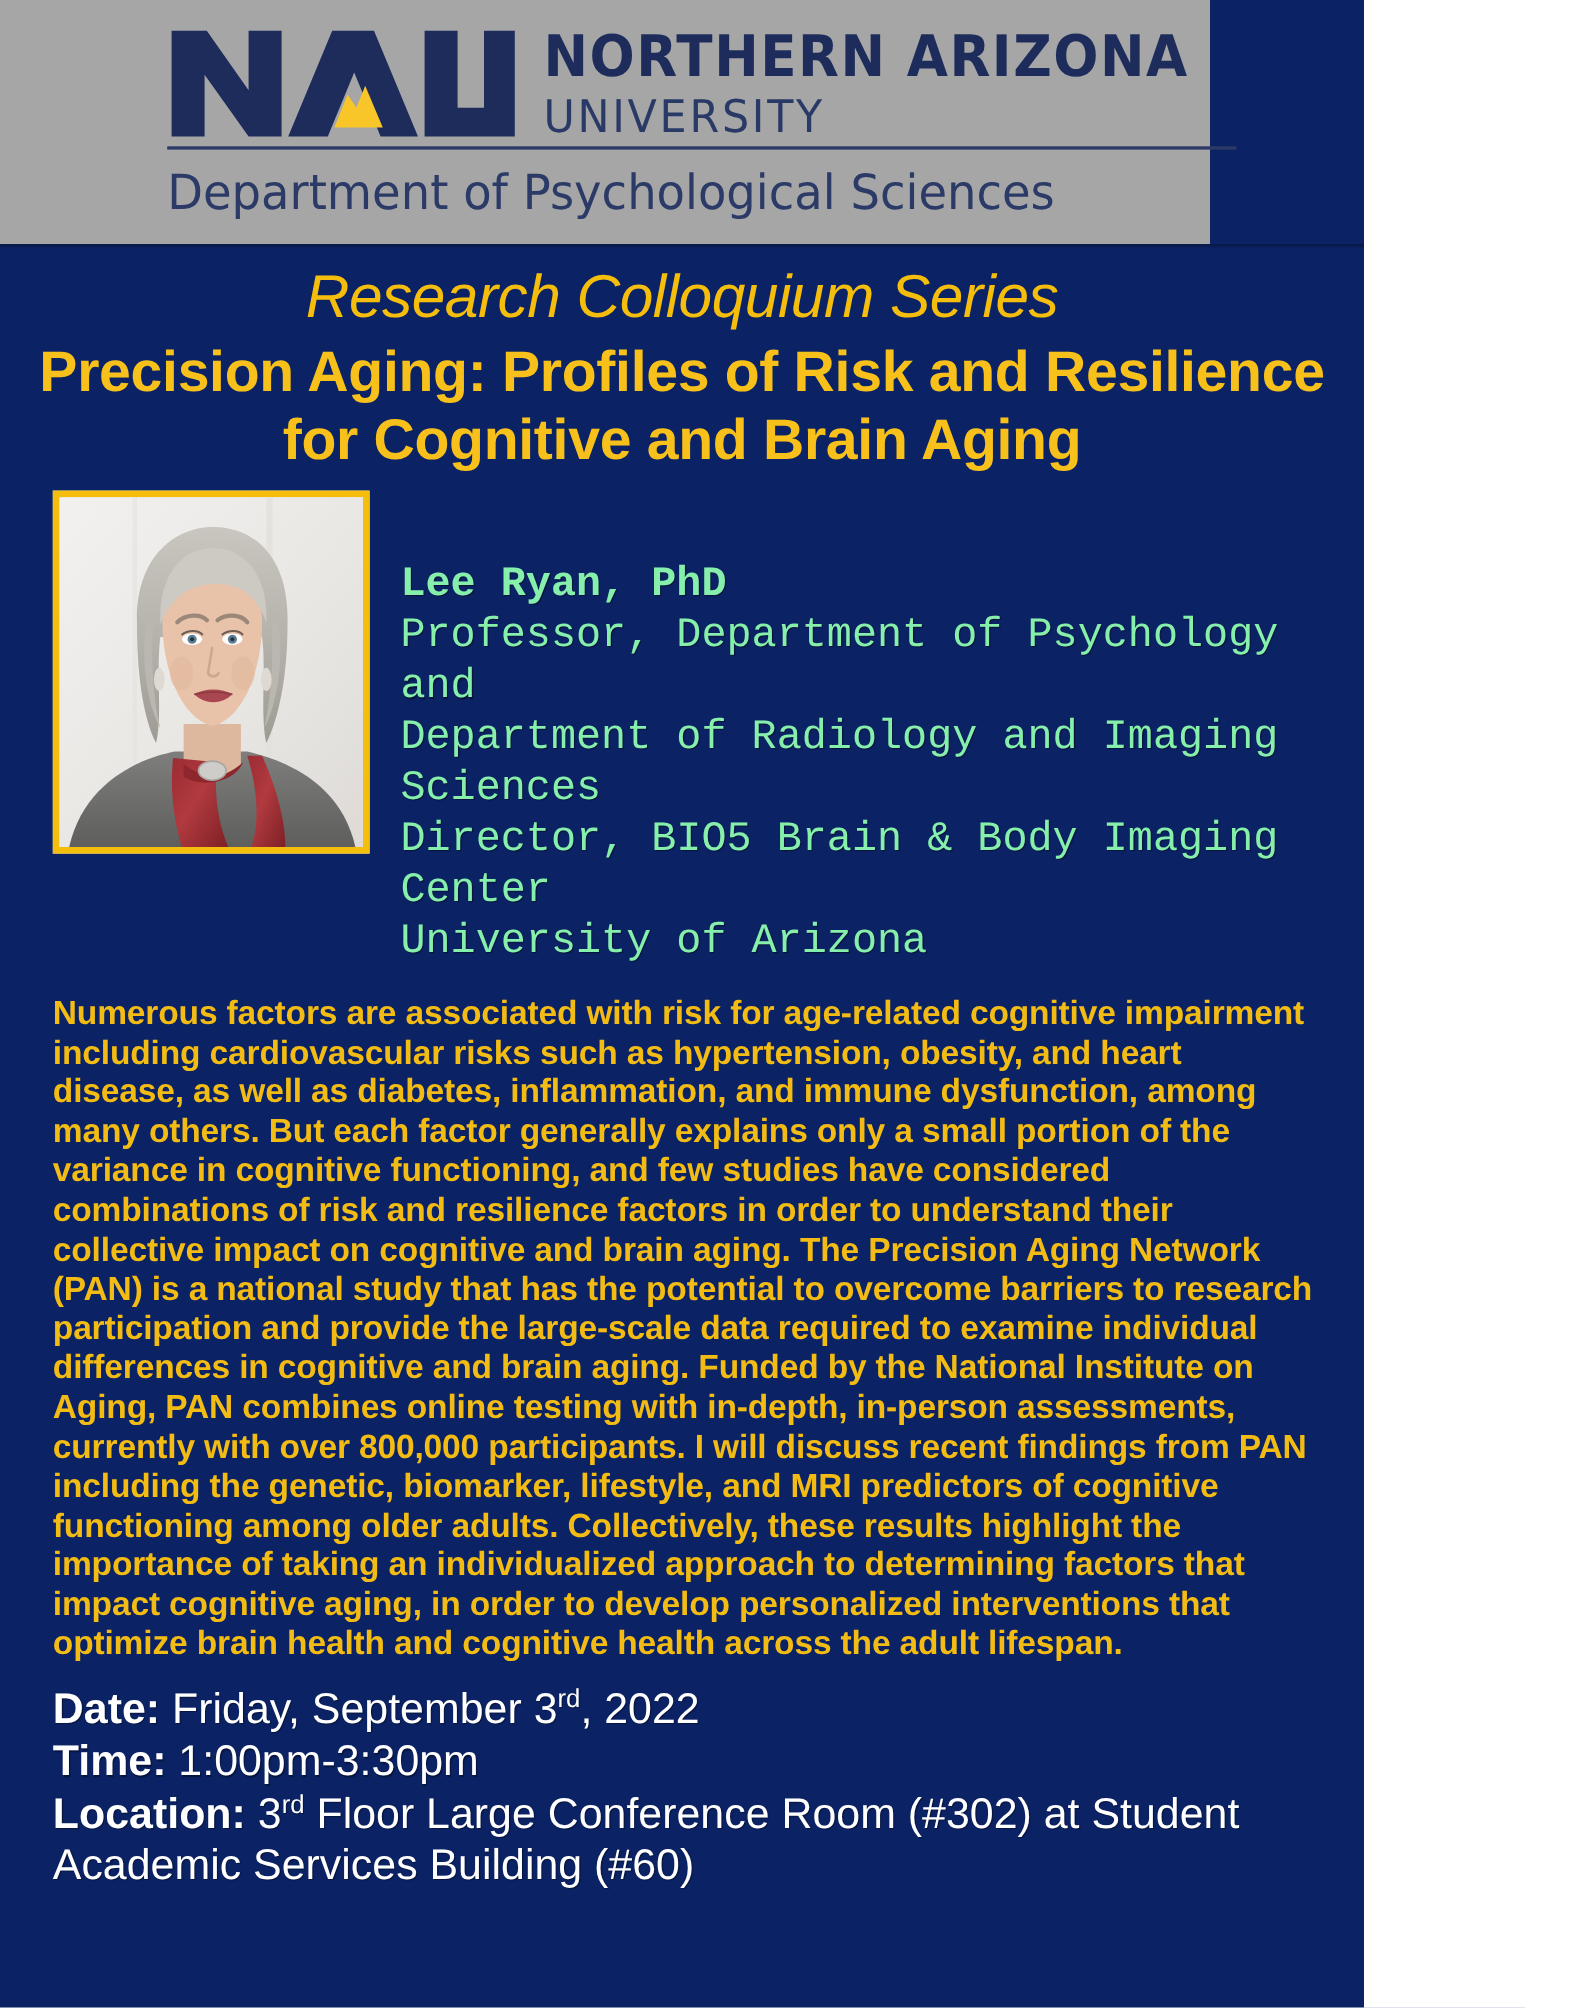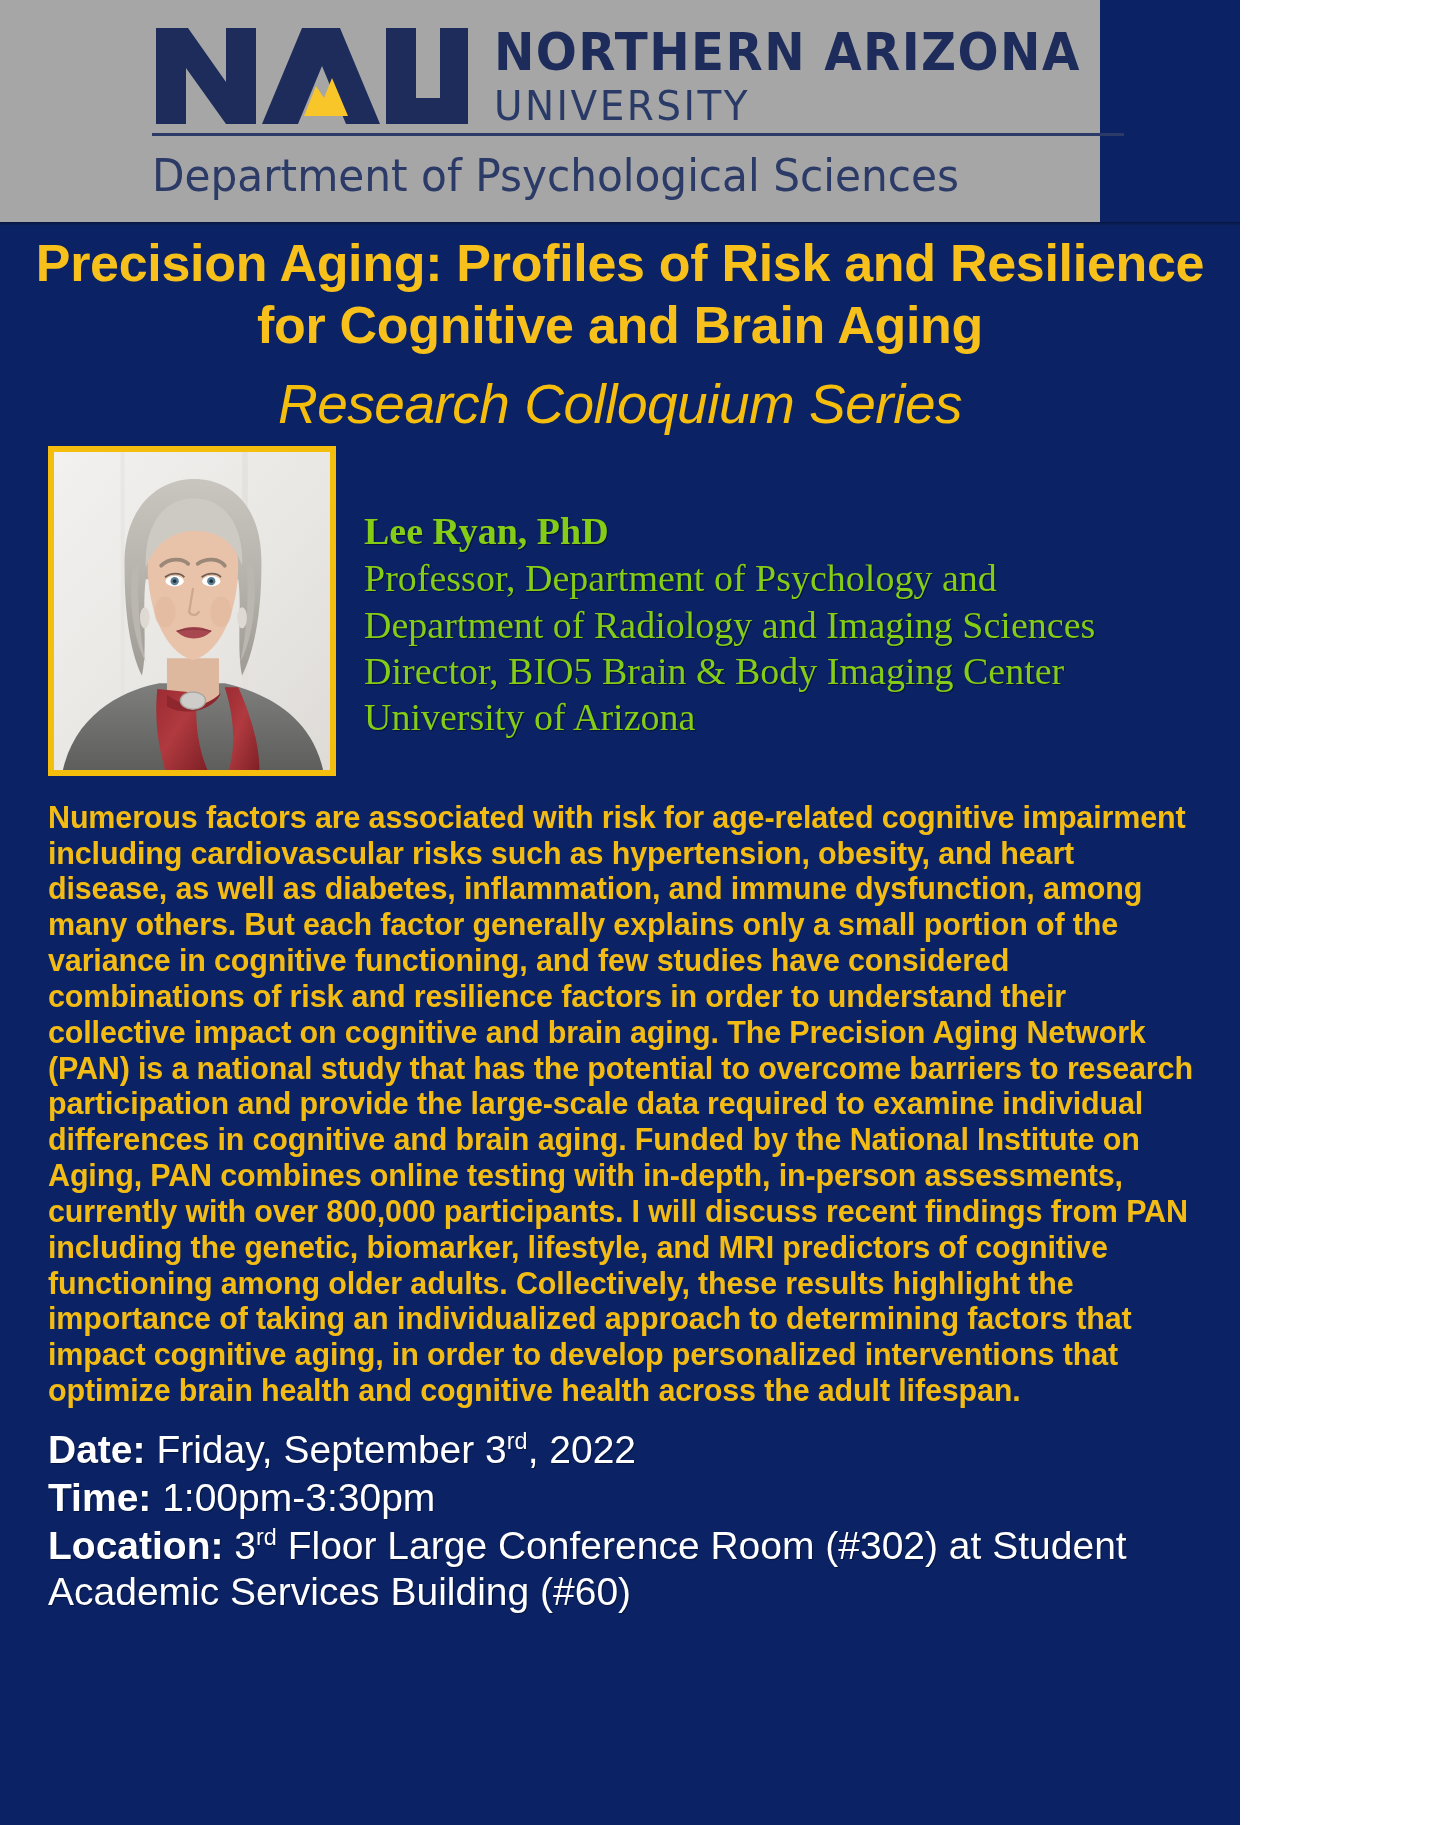--- a/index.html
+++ b/index.html
@@ -155,22 +155,22 @@
     background: #eceaea;
     flex: 0 0 auto;
     overflow: hidden;
     position: relative;
   }
   #portrait { display:block; width:100%; height:100%; }
 
   #speaker-info {
     margin-left: 28px;
     padding-top: 62px;
-    color: #84cc16;
-    font-family: Liberation Serif, serif;
+    color: #86efac;
+    font-family: Liberation Mono, monospace;
     font-size: 38px;
     line-height: 1.22;
     text-shadow: 1px 1px 1px rgba(0,0,0,0.45);
   }
   #speaker-name {
     font-weight: 700;
     font-size: 38px;
     line-height: 1.25;
   }
   .speaker-line { font-weight: 400; }
@@ -236,23 +236,23 @@
     </div>
 
     <div id="header-rule"></div>
 
     <div id="dept-name">Department of Psychological Sciences</div>
   </div>
   <div id="header-shadow"></div>
 
   <div id="body-area">
 
+    <div id="series-title">Research Colloquium Series</div>
+
     <div id="talk-title">Precision Aging: Profiles of Risk and Resilience for Cognitive and Brain Aging</div>
-
-    <div id="series-title">Research Colloquium Series</div>
 
     <div id="speaker-row">
 
       <div id="photo-frame">
         <svg id="portrait" viewBox="0 0 288 330" preserveAspectRatio="xMidYMid slice">
           <defs>
             <linearGradient id="bgwall" x1="0" y1="0" x2="1" y2="1">
               <stop offset="0%" stop-color="#f2f1ef"></stop>
               <stop offset="55%" stop-color="#e9e7e4"></stop>
               <stop offset="100%" stop-color="#dedbd7"></stop>

